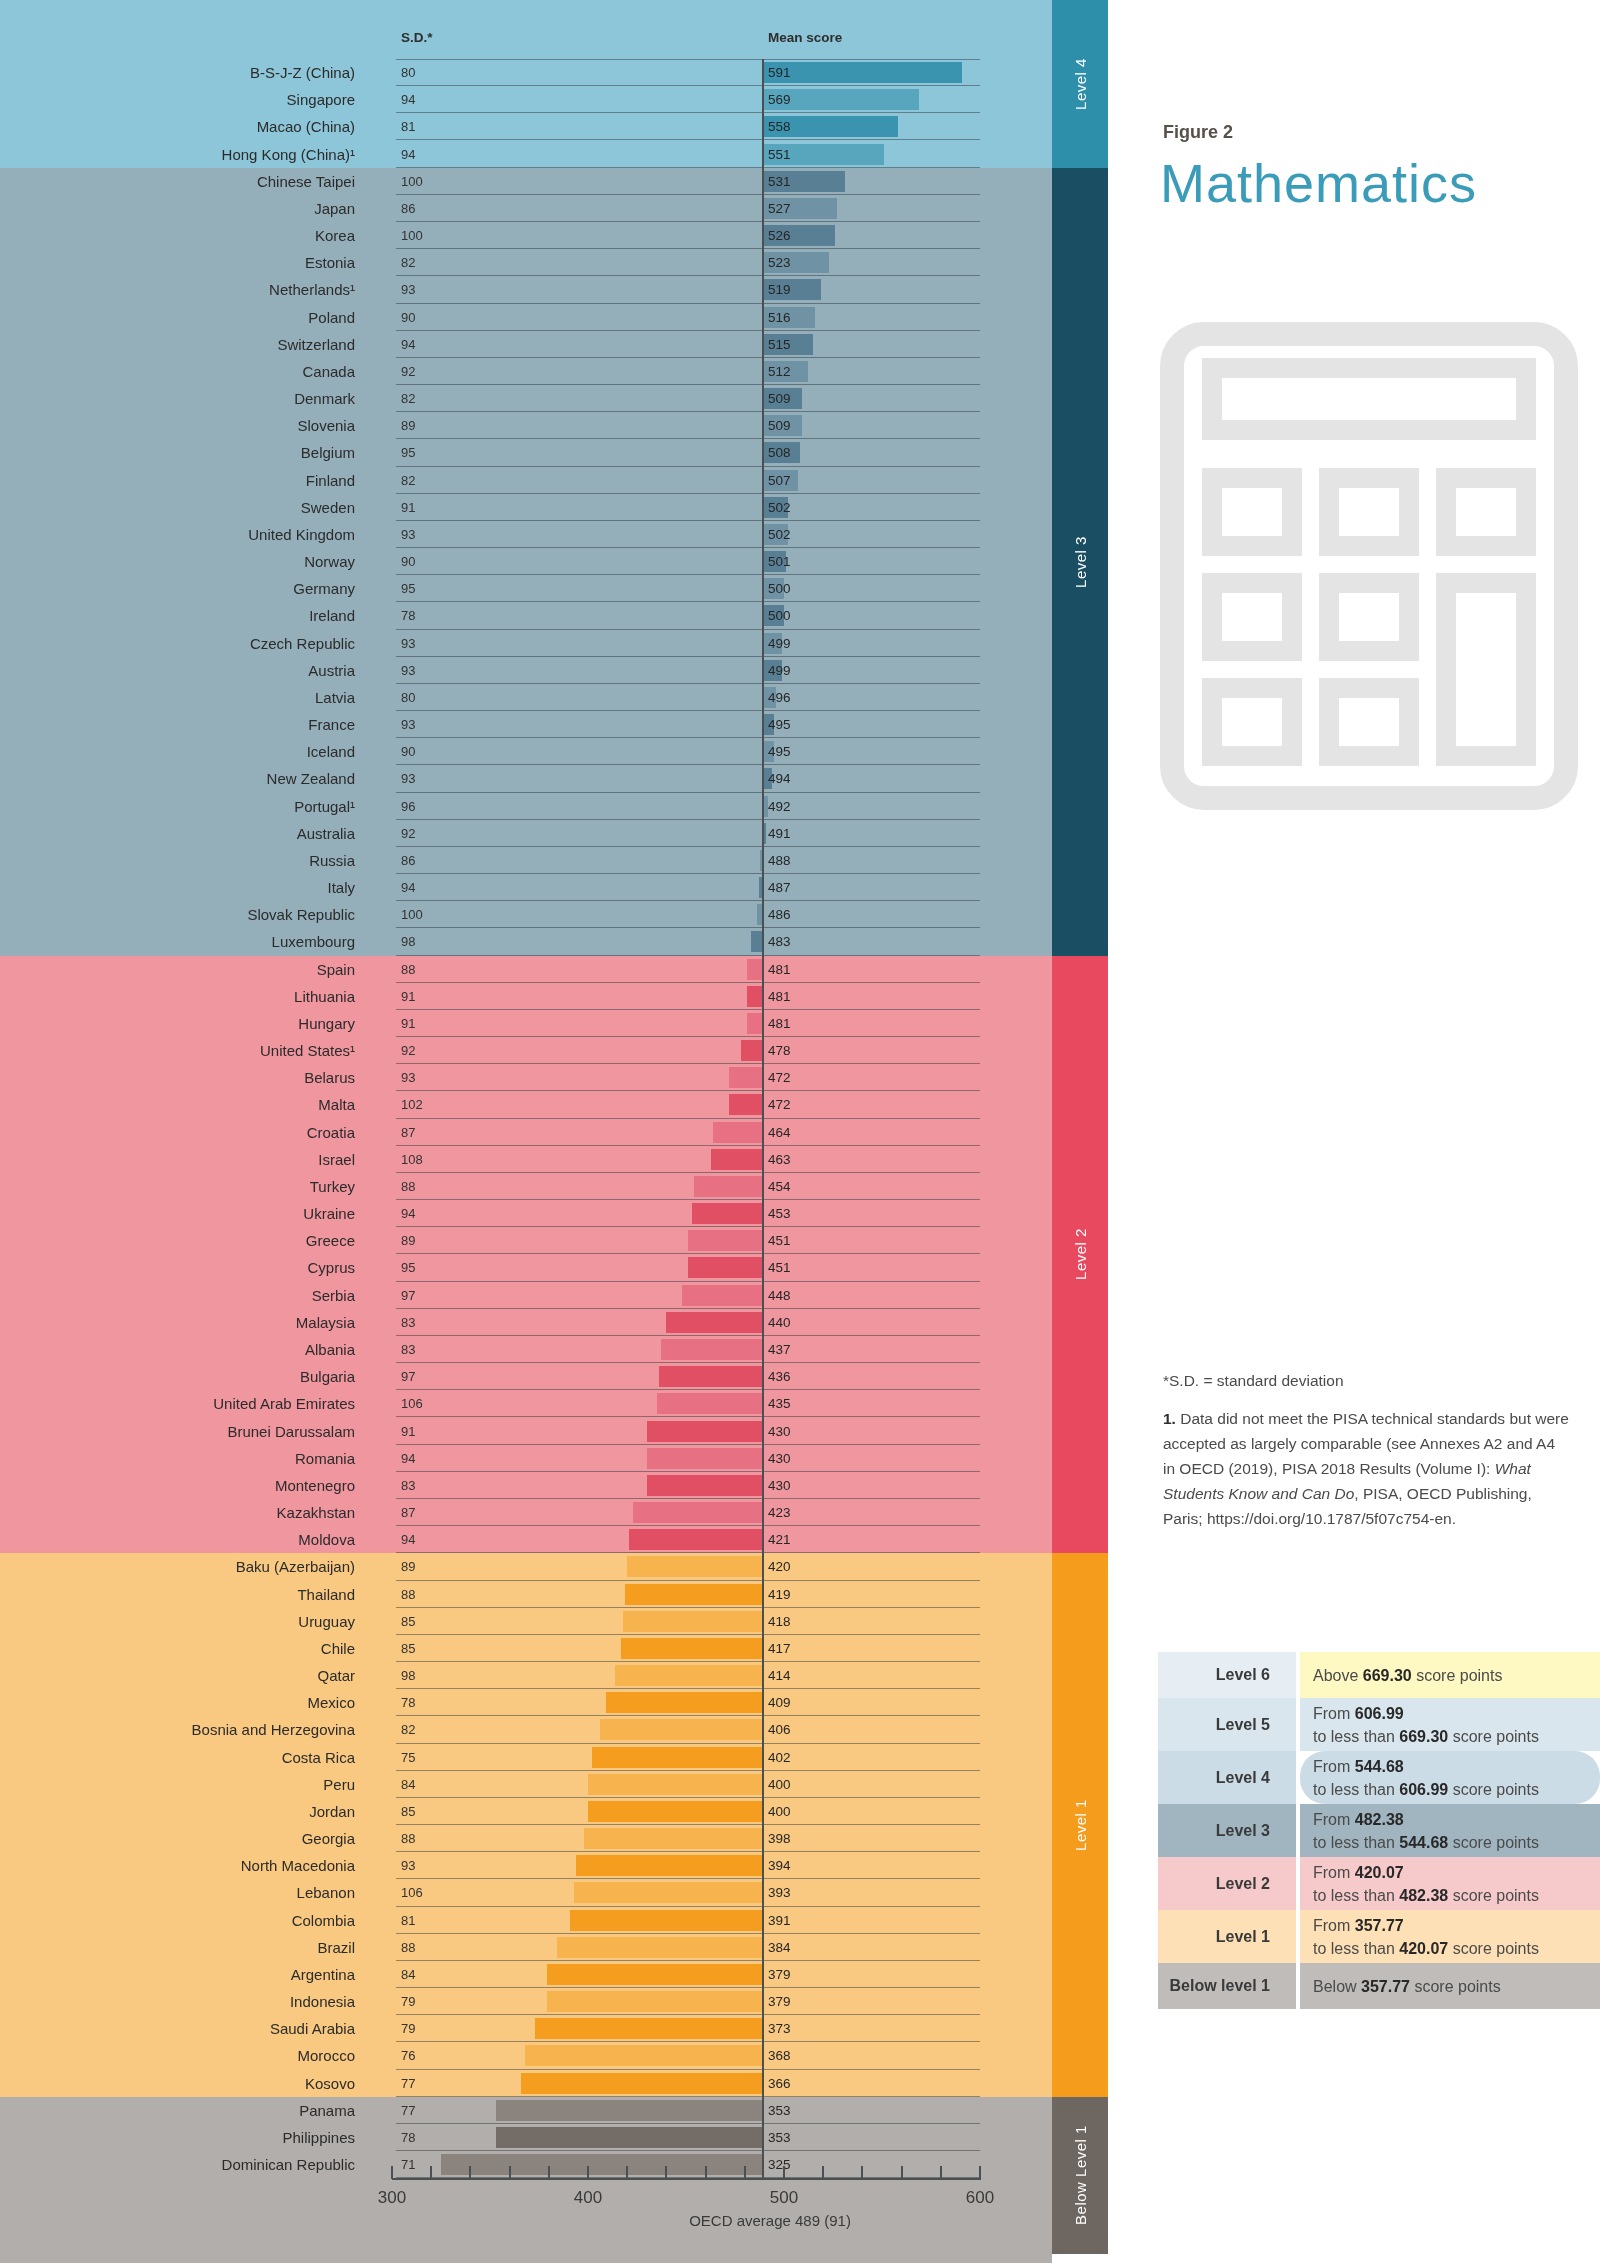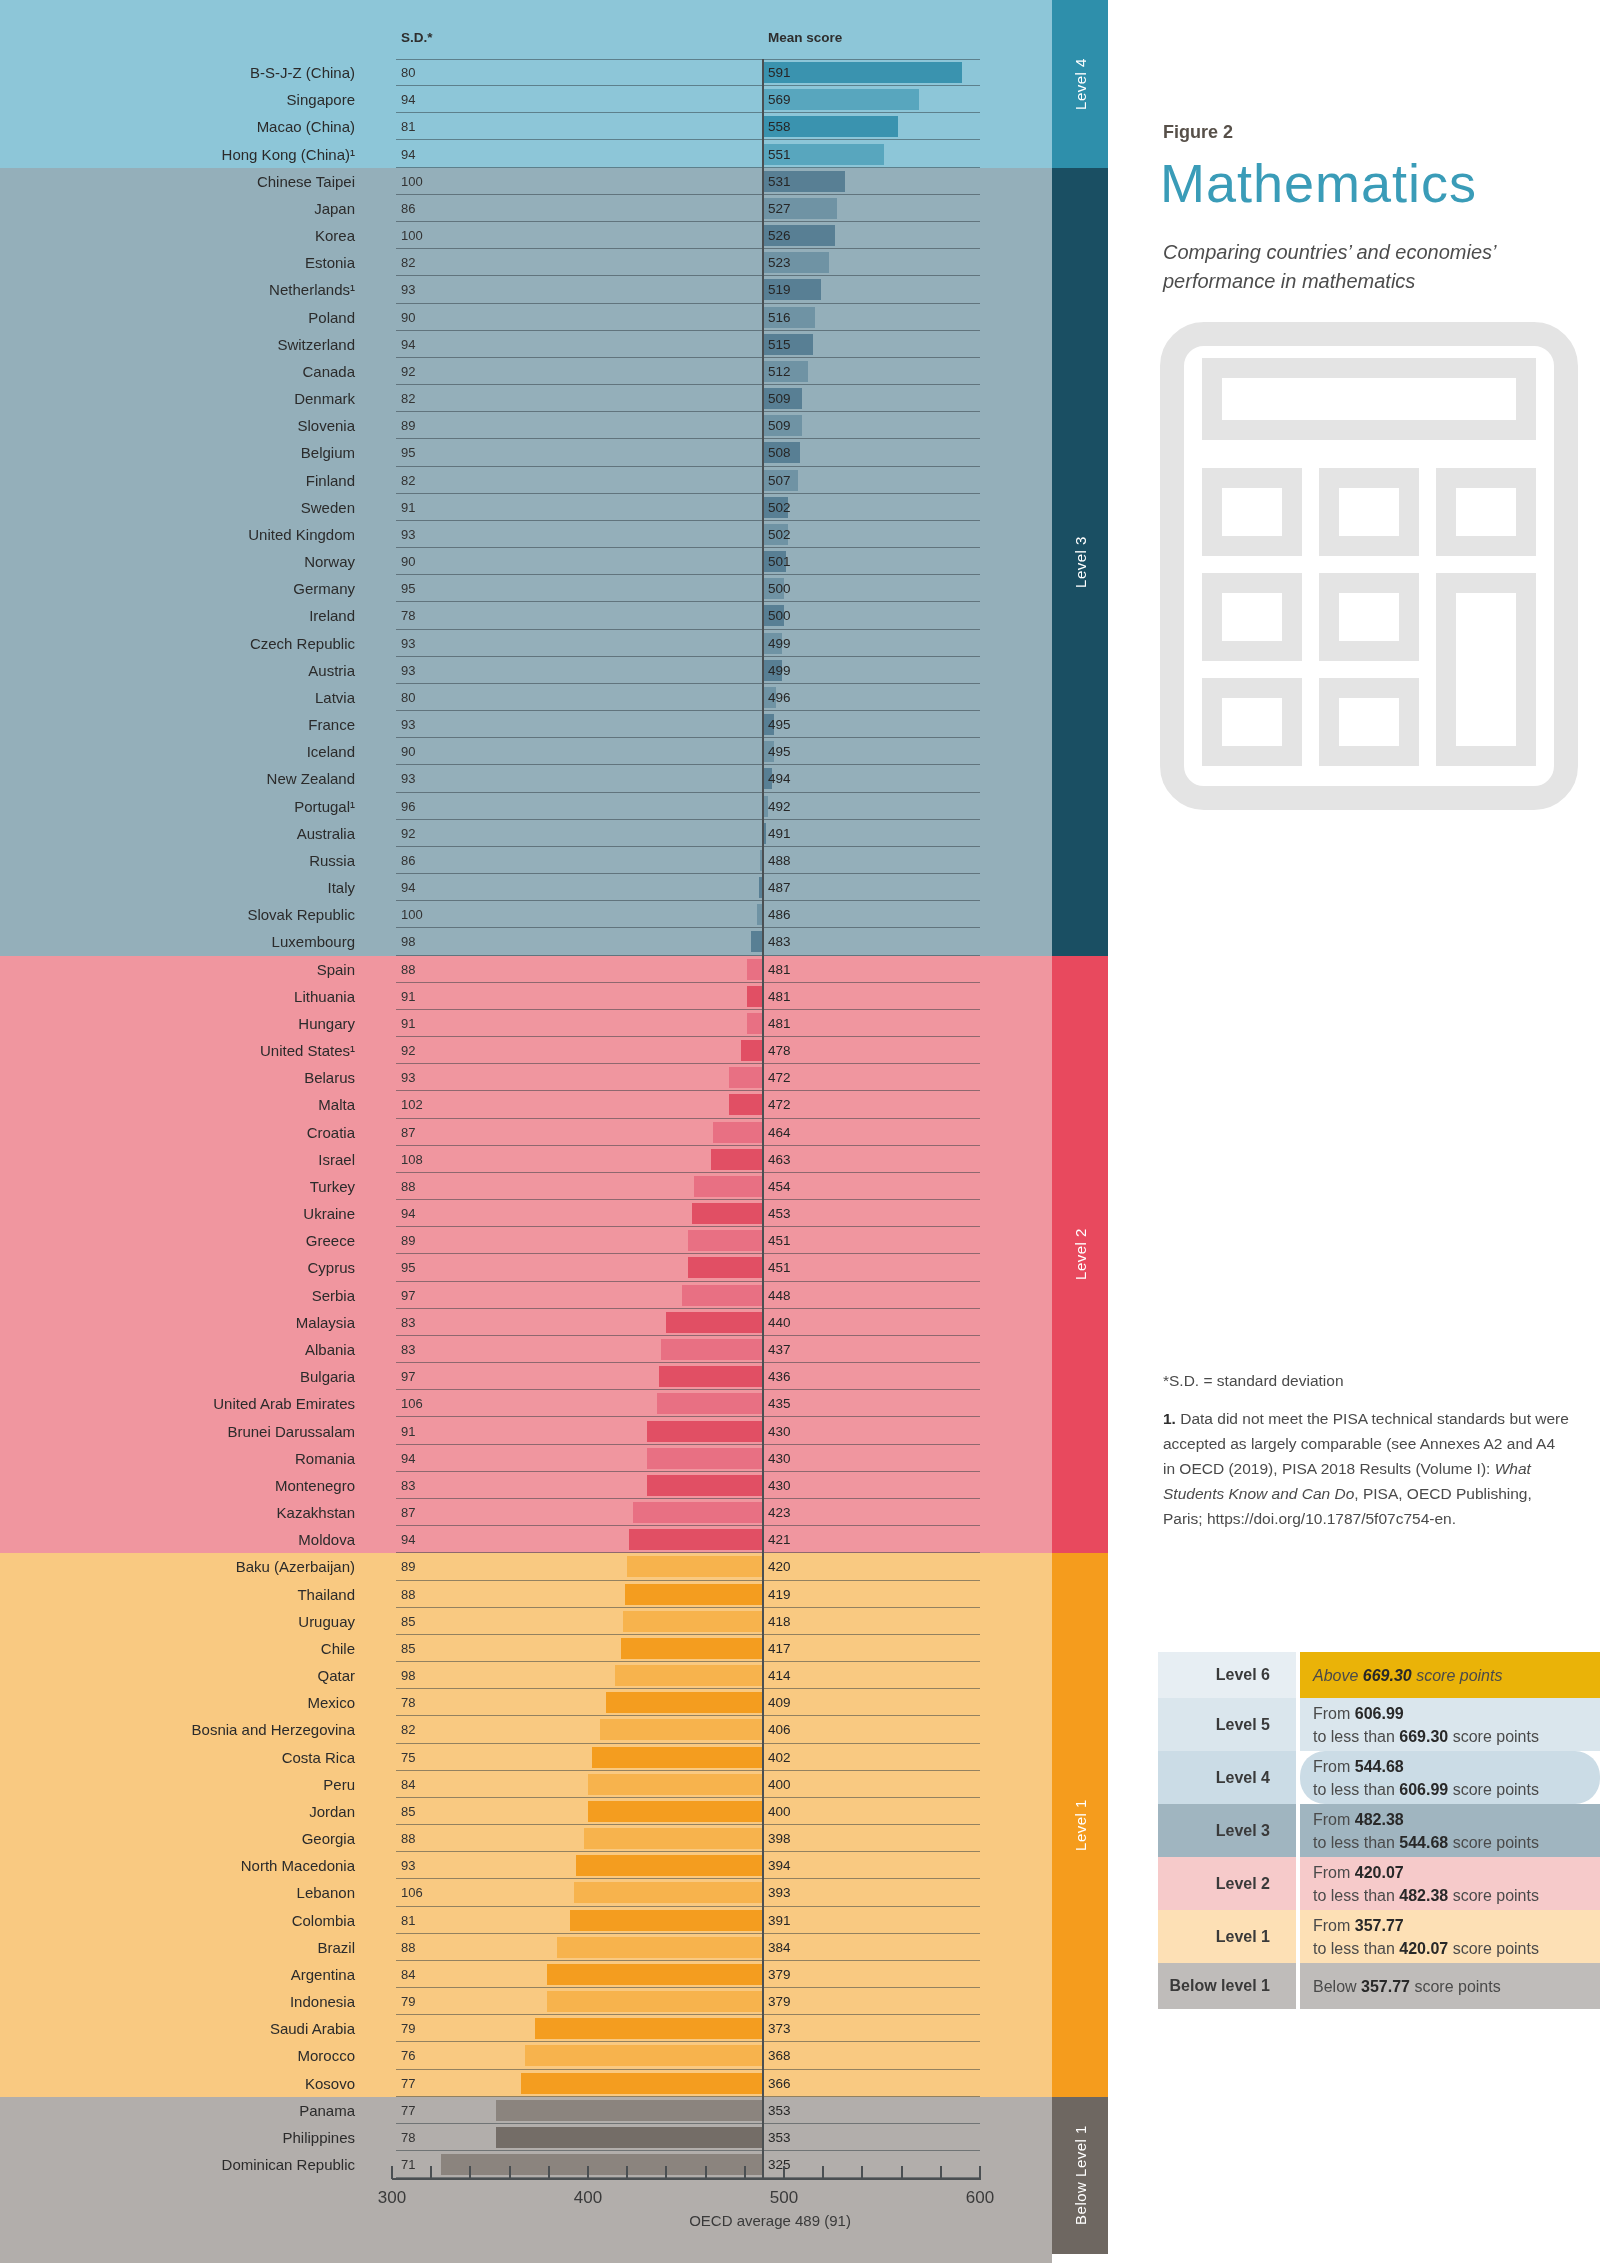--- a/index.html
+++ b/index.html
@@ -650,44 +650,40 @@
       <div class="tick" style="left: 979px;"></div>
       <div class="tick-label" style="left: 392px;">300</div>
       <div class="tick-label" style="left: 588px;">400</div>
       <div class="tick-label" style="left: 784px;">500</div>
       <div class="tick-label" style="left: 980px;">600</div>
     </div>
   <div id="oecd-avg-label">OECD average 489 (91)</div>
 
   <div id="figure-label">Figure 2</div>
   <div id="title">Mathematics</div>
-  <div id="subtitle">
-    <span>Comparing countries’ and economies’</span><br>
-    <span>performance in mathematics</span>
-  </div>
 
   <div id="calc">
     <div class="disp"></div>
     <div class="key" style="left:18px;top:122px;"></div>
     <div class="key" style="left:135px;top:122px;"></div>
     <div class="key" style="left:252px;top:122px;"></div>
     <div class="key" style="left:18px;top:227px;"></div>
     <div class="key" style="left:135px;top:227px;"></div>
     <div class="key tall" style="left:252px;top:227px;"></div>
     <div class="key" style="left:18px;top:332px;"></div>
     <div class="key" style="left:135px;top:332px;"></div>
   </div>
 
   <div class="note" style="top:1368px;">*S.D. = standard deviation</div>
   <div class="note" style="top:1406px;" id="note1"><b>1.</b><span> Data did not meet the PISA technical standards but were accepted as largely comparable (see Annexes A2 and A4 in OECD (2019), PISA 2018 Results (Volume I): </span><i>What Students Know and Can Do</i><span>, PISA, OECD Publishing, Paris; https://doi.org/10.1787/5f07c754-en.</span></div>
 
   <div id="legend">
       <div class="lrow" style="height: 46px;">
         <div class="lc1" style="background: rgb(231, 238, 243);">Level 6</div>
-        <div class="lc2" style="background: #eab308; font-style: italic;">
+        <div class="lc2" style="background: #fef9c3;">
           <div><span>Above </span><b>669.30</b><span> score points</span></div>
         </div>
       </div>
       <div class="lrow" style="height: 53px;">
         <div class="lc1" style="background: rgb(218, 230, 237);">Level 5</div>
         <div class="lc2" style="background: rgb(218, 230, 237);">
           <div><span>From </span><b>606.99</b><span></span></div>
           <div><span>to less than </span><b>669.30</b><span> score points</span></div>
         </div>
       </div>

